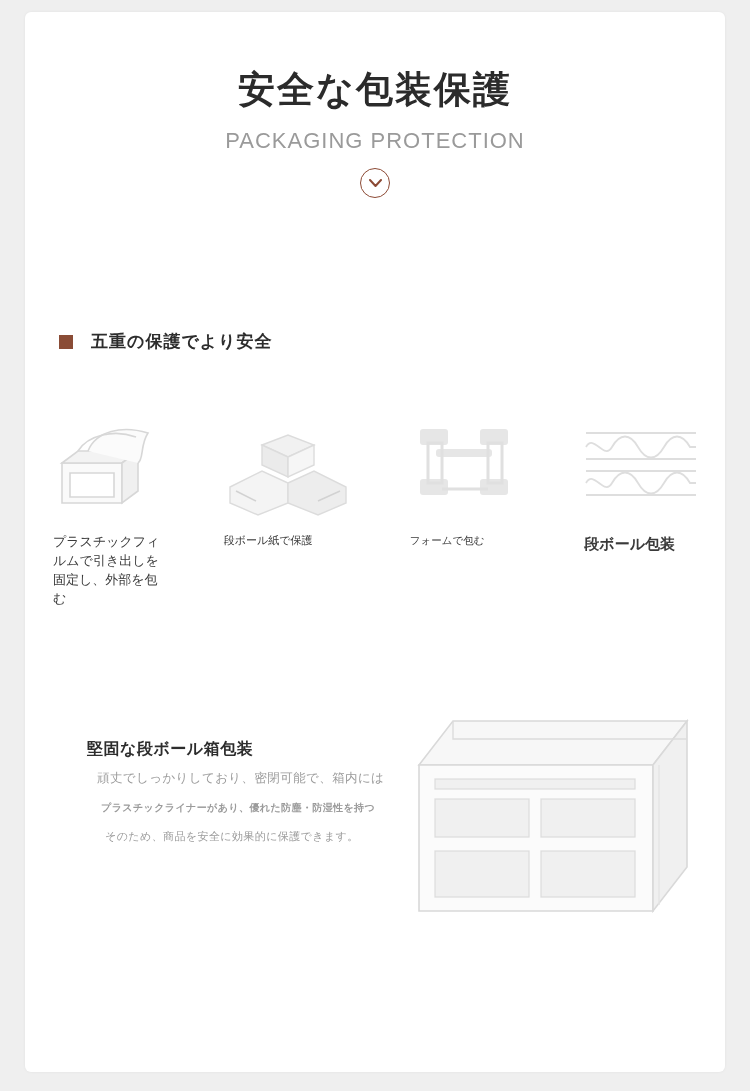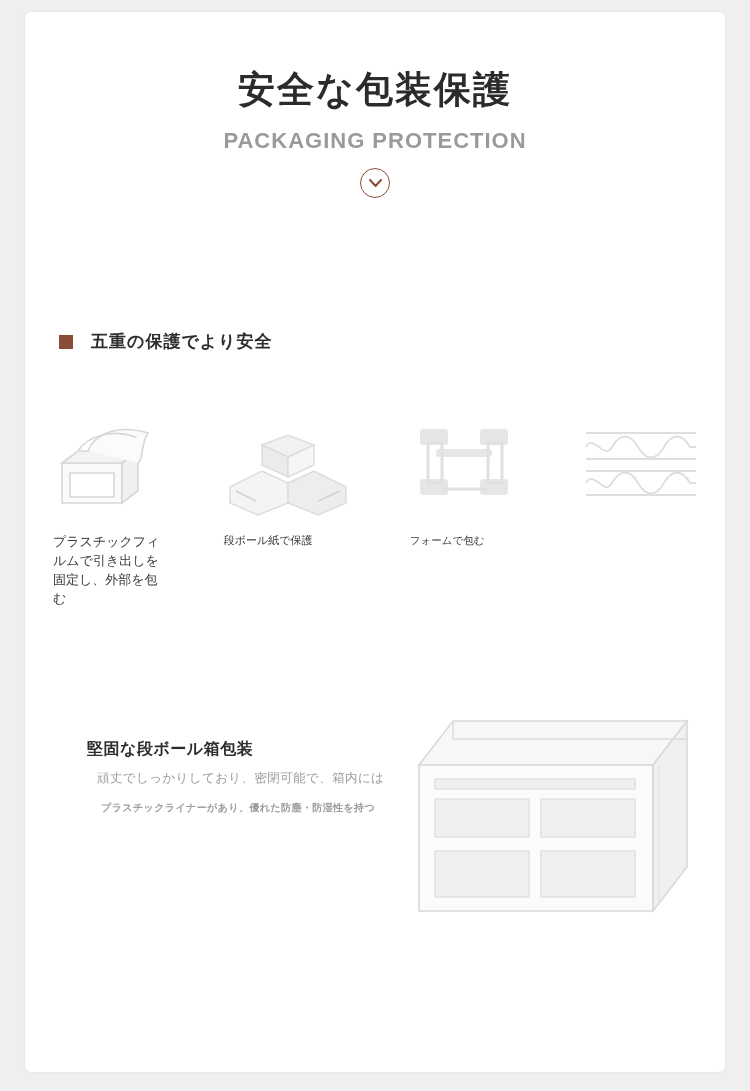--- a/index.html
+++ b/index.html
@@ -34,21 +34,21 @@
     font-weight: bold;
     letter-spacing: 2px;
     color: #2b2b2b;
     line-height: 1.2;
   }
   .title-en {
     margin-top: 16px;
     font-size: 22px;
     letter-spacing: 1px;
     color: #9a9a9a;
-    font-weight: 700;
+    font-weight: 400;
   }
   .chev-wrap {
     margin-top: 14px;
     display: flex;
     justify-content: center;
   }
   .chev {
     width: 28px;
     height: 28px;
     border-radius: 50%;
@@ -230,30 +230,32 @@
           <g fill="none" stroke="#dedede" stroke-width="1.8">
             <path d="M10 14 L120 14"></path>
             <path d="M10 28 C 18 14, 28 42, 36 28 S 54 14, 62 28 S 80 42, 88 28 S 106 14, 114 28 L120 28"></path>
             <path d="M10 40 L120 40"></path>
             <path d="M10 52 L120 52"></path>
             <path d="M10 64 C 18 50, 28 78, 36 64 S 54 50, 62 64 S 80 78, 88 64 S 106 50, 114 64 L120 64"></path>
             <path d="M10 76 L120 76"></path>
           </g>
         </svg>
       </div>
+      <div class="icon-cap cap-4">段ボール包装</div>
     </div>
 
   </div>
 
   <div class="bottom">
     <div class="bottom-text">
       <div class="bottom-title">堅固な段ボール箱包装</div>
       <div class="bottom-lines">
         <div class="bl bl-1">頑丈でしっかりしており、密閉可能で、箱内には</div>
         <div class="bl bl-2">プラスチックライナーがあり、優れた防塵・防湿性を持つ</div>
+        <div class="bl bl-3">そのため、商品を安全に効果的に保護できます。</div>
       </div>
     </div>
 
     <div class="bottom-art">
       <svg width="300" height="220" viewBox="0 0 300 220" aria-hidden="true">
         <g fill="#f7f7f7" stroke="#d9d9d9" stroke-width="1.6">
           <path d="M18 60 L52 16 L286 16 L252 60 Z"></path>
           <path d="M18 60 L18 206 L252 206 L252 60 Z" fill="#fbfbfb"></path>
           <path d="M252 60 L286 16 L286 162 L252 206 Z" fill="#f0f0f0"></path>
         </g>

